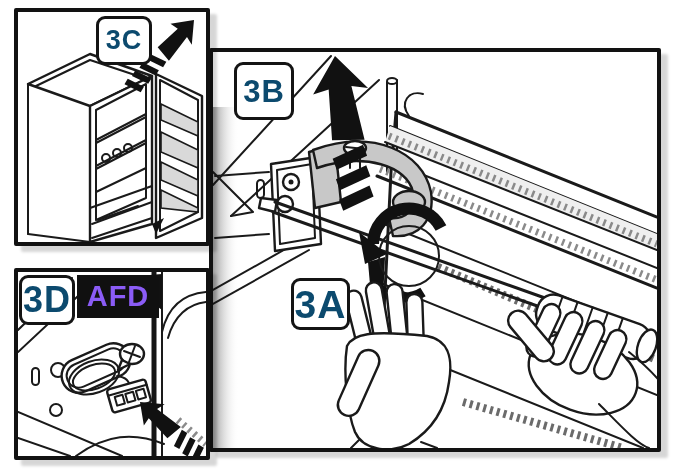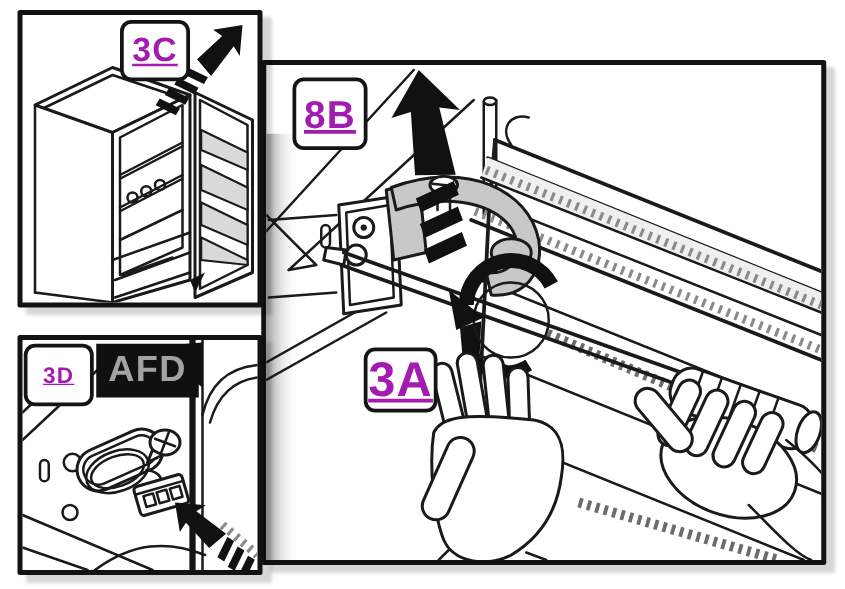--- a/index.html
+++ b/index.html
@@ -3,23 +3,23 @@
 <meta charset="utf-8">
 <style>
   html,body{margin:0;padding:0;background:#ffffff;}
   .canvas{position:relative;width:676px;height:471px;background:#ffffff;overflow:hidden;
           font-family:"Liberation Sans",sans-serif;}
   .panel{position:absolute;background:#fff;border:4px solid #121212;border-radius:2px;
          box-shadow:7px 6px 3px rgba(0,0,0,.16);}
   .panel svg{position:absolute;left:0;top:0;}
   .step{position:absolute;z-index:30;display:flex;align-items:center;justify-content:center;
         background:#fff;border:3px solid #141414;border-radius:9px;
-        color:#a21caf;font-weight:600;letter-spacing:1px;line-height:1;text-decoration:underline;}
+        color:#0c4a6e;font-weight:600;letter-spacing:1px;line-height:1;}
   .badge{position:absolute;z-index:30;display:flex;align-items:center;justify-content:center;
-         background:#101010;color:#a3a3a3;font-weight:700;letter-spacing:1px;line-height:1;}
+         background:#101010;color:#8b5cf6;font-weight:700;letter-spacing:1px;line-height:1;}
   
   .lk{fill:none;stroke:#1a1a1a;stroke-width:2;stroke-linecap:round;stroke-linejoin:round;}
   .lk3{fill:none;stroke:#1a1a1a;stroke-width:3;stroke-linecap:round;stroke-linejoin:round;}
   .wfill{fill:#ffffff;stroke:#1a1a1a;stroke-width:2.4;stroke-linejoin:round;}
   .gfill{fill:#c8c8c8;stroke:#1a1a1a;stroke-width:2.4;stroke-linejoin:round;}
   .bfill{fill:#111111;stroke:none;}
   .coil{fill:none;stroke:#6b6b6b;stroke-width:8;stroke-dasharray:3 4;}
   .hatch{fill:none;stroke:#8a8a8a;stroke-width:7;stroke-dasharray:2.5 4.5;}
 </style>
 </head>
@@ -124,21 +124,21 @@
       </g>
 
       <g transform="translate(122,4) rotate(-9) scale(1.15)">
         <path class="bfill" d="M0,0 L24,32 L10,28 L14,76 L-14,72 L-10,28 L-24,30 Z"></path>
         <polygon class="bfill" points="-16,88 12,80 14,90 -14,98"></polygon>
         <polygon class="bfill" points="-16,106 12,98 14,108 -14,116"></polygon>
         <polygon class="bfill" points="-16,124 12,116 14,126 -14,134"></polygon>
       </g>
     </svg>
 
-    <div class="step" style="left:21px;top:10px;width:54px;height:52px;font-size:31px;">8B</div>
+    <div class="step" style="left:21px;top:10px;width:54px;height:52px;font-size:31px;">3B</div>
     <div class="step" style="left:78px;top:226px;width:53px;height:46px;font-size:39px;">3A</div>
   </div>
 
   <div class="panel" style="left:14px;top:8px;width:188px;height:230px;">
     <svg width="188" height="230" viewBox="0 0 188 230">
       <g>
         <polygon class="wfill" points="10,72 72,42 134,64 72,94"></polygon>
         <path class="lk" d="M10,72 L10,222"></path>
         <path class="lk" d="M72,94 L72,230"></path>
         <path class="lk" d="M10,222 L72,230"></path>
@@ -223,17 +223,17 @@
         <polygon class="bfill" points="120,4 144,2 144,38 128,26"></polygon>
         <path class="hatch" d="M160,148 L188,172"></path>
       </g>
       <g transform="translate(122,130) rotate(-48) scale(0.62)">
         <path class="bfill" d="M0,0 L24,32 L10,28 L14,76 L-14,72 L-10,28 L-24,30 Z"></path>
         <polygon class="bfill" points="-16,88 12,80 14,90 -14,98"></polygon>
         <polygon class="bfill" points="-16,106 12,98 14,108 -14,116"></polygon>
         <polygon class="bfill" points="-16,124 12,116 14,126 -14,134"></polygon>
       </g>
     </svg>
-    <div class="step" style="left:1px;top:3px;width:50px;height:44px;font-size:18px;">3D</div>
+    <div class="step" style="left:1px;top:3px;width:50px;height:44px;font-size:36px;">3D</div>
     <div class="badge" style="left:59px;top:3px;width:82px;height:43px;font-size:29px;">AFD</div>
   </div>
 
 </div>
 
 </body></html>

